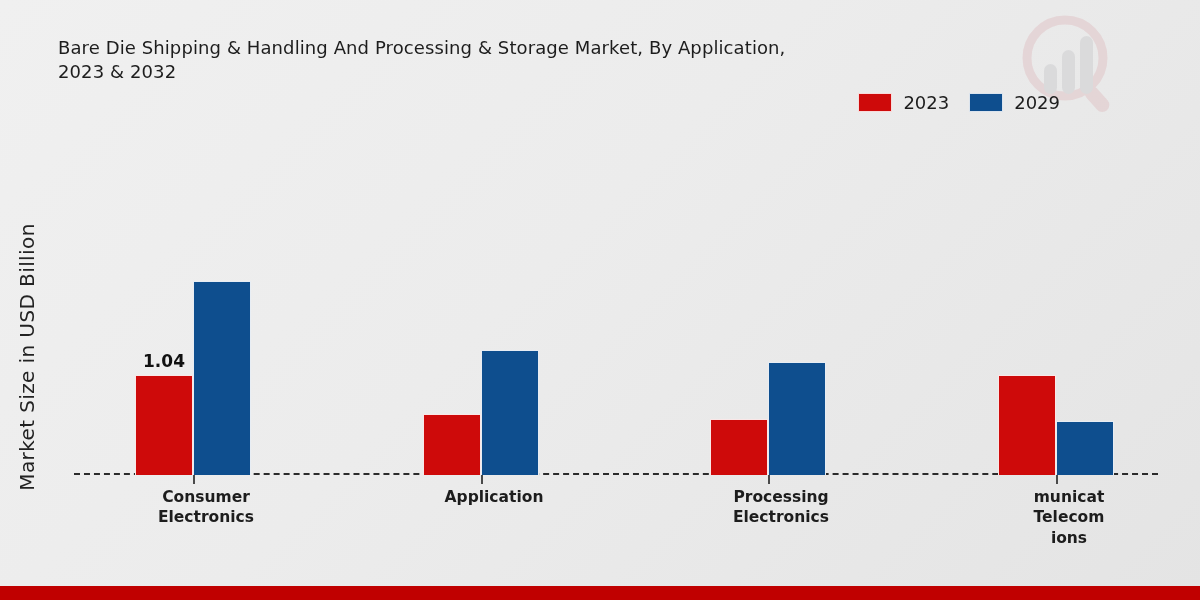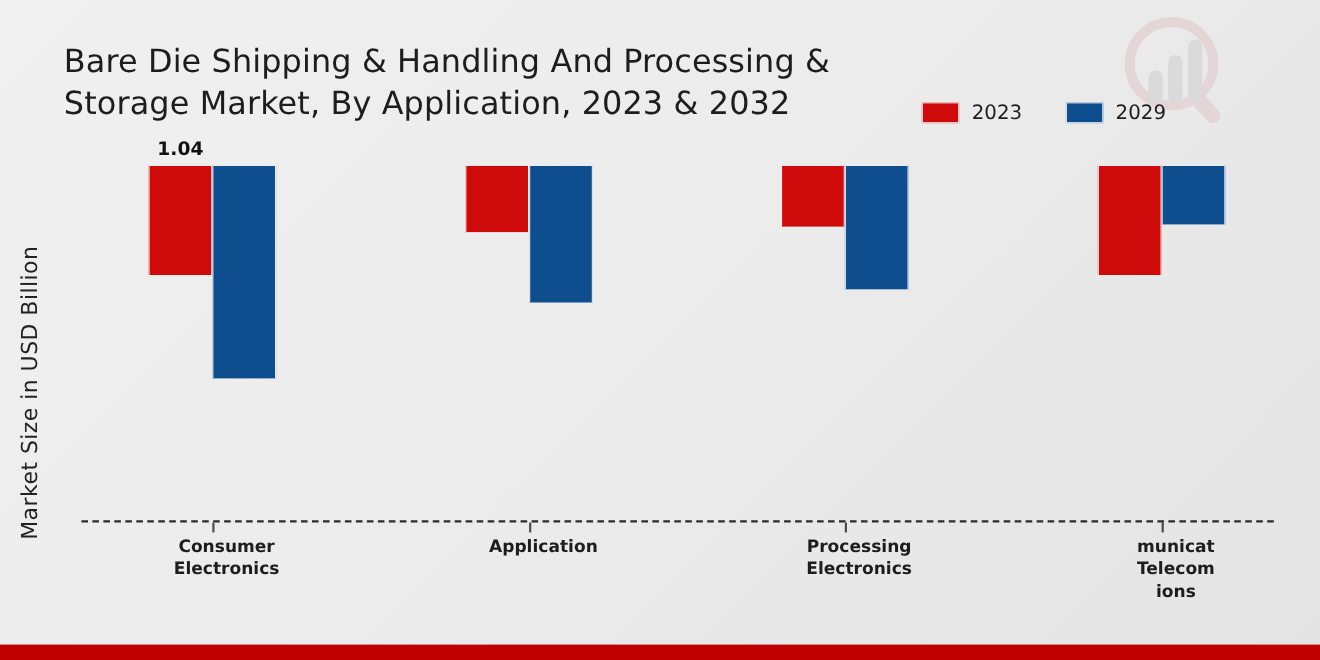--- a/index.html
+++ b/index.html
@@ -32,35 +32,35 @@
     opacity: 0.30;
     pointer-events: none;
   }
 
   
   #title {
     position: absolute;
     left: 58px;
     top: 36px;
     width: 760px;
-    font-size: 29px;
+    font-size: 18px;
     line-height: 1.36;
     color: #1d1d1d;
     font-weight: 400;
     letter-spacing: 0.1px;
   }
 
   
   #legend {
     position: absolute;
     right: 140px;
     top: 92px;
     display: flex;
     align-items: center;
-    gap: 40px;
+    gap: 20px;
   }
   .legend-item {
     display: flex;
     align-items: center;
     gap: 11px;
   }
   .legend-swatch {
     width: 32px;
     height: 17px;
     border: 1px solid rgba(255,255,255,0.85);
@@ -103,20 +103,21 @@
   .group {
     position: absolute;
     bottom: 0;
     height: 325px;
   }
   .bars {
     position: absolute;
     bottom: 0;
     left: 0;
     display: flex;
+    align-items: flex-end;
     height: 325px;
   }
   .bar {
     position: relative;
     width: 58px;
     border: 1px solid rgba(255,255,255,0.9);
     border-bottom: none;
     box-sizing: border-box;
   }
   .bar-value {

